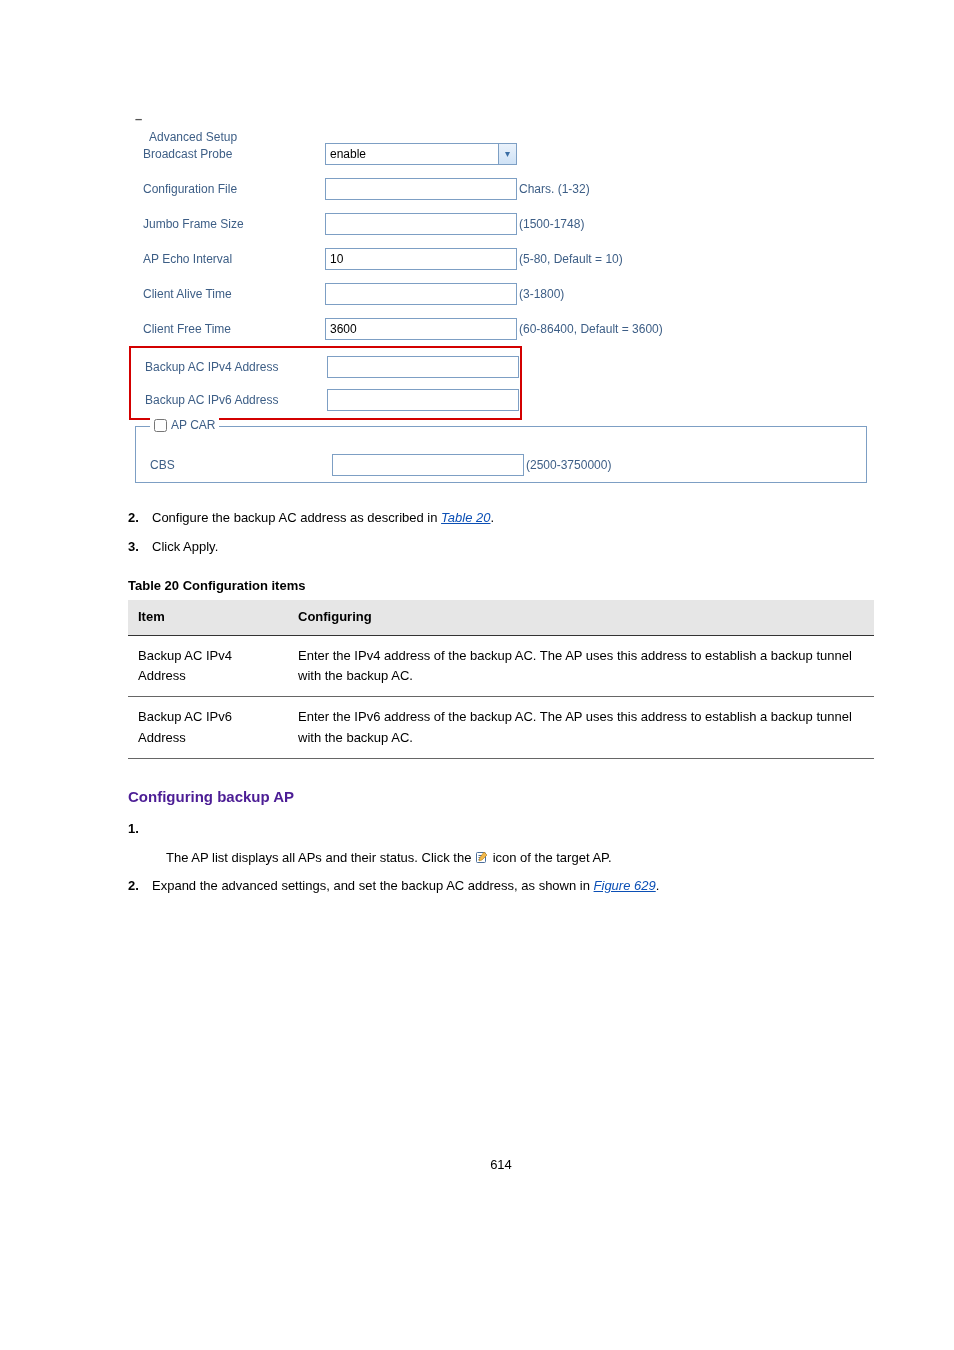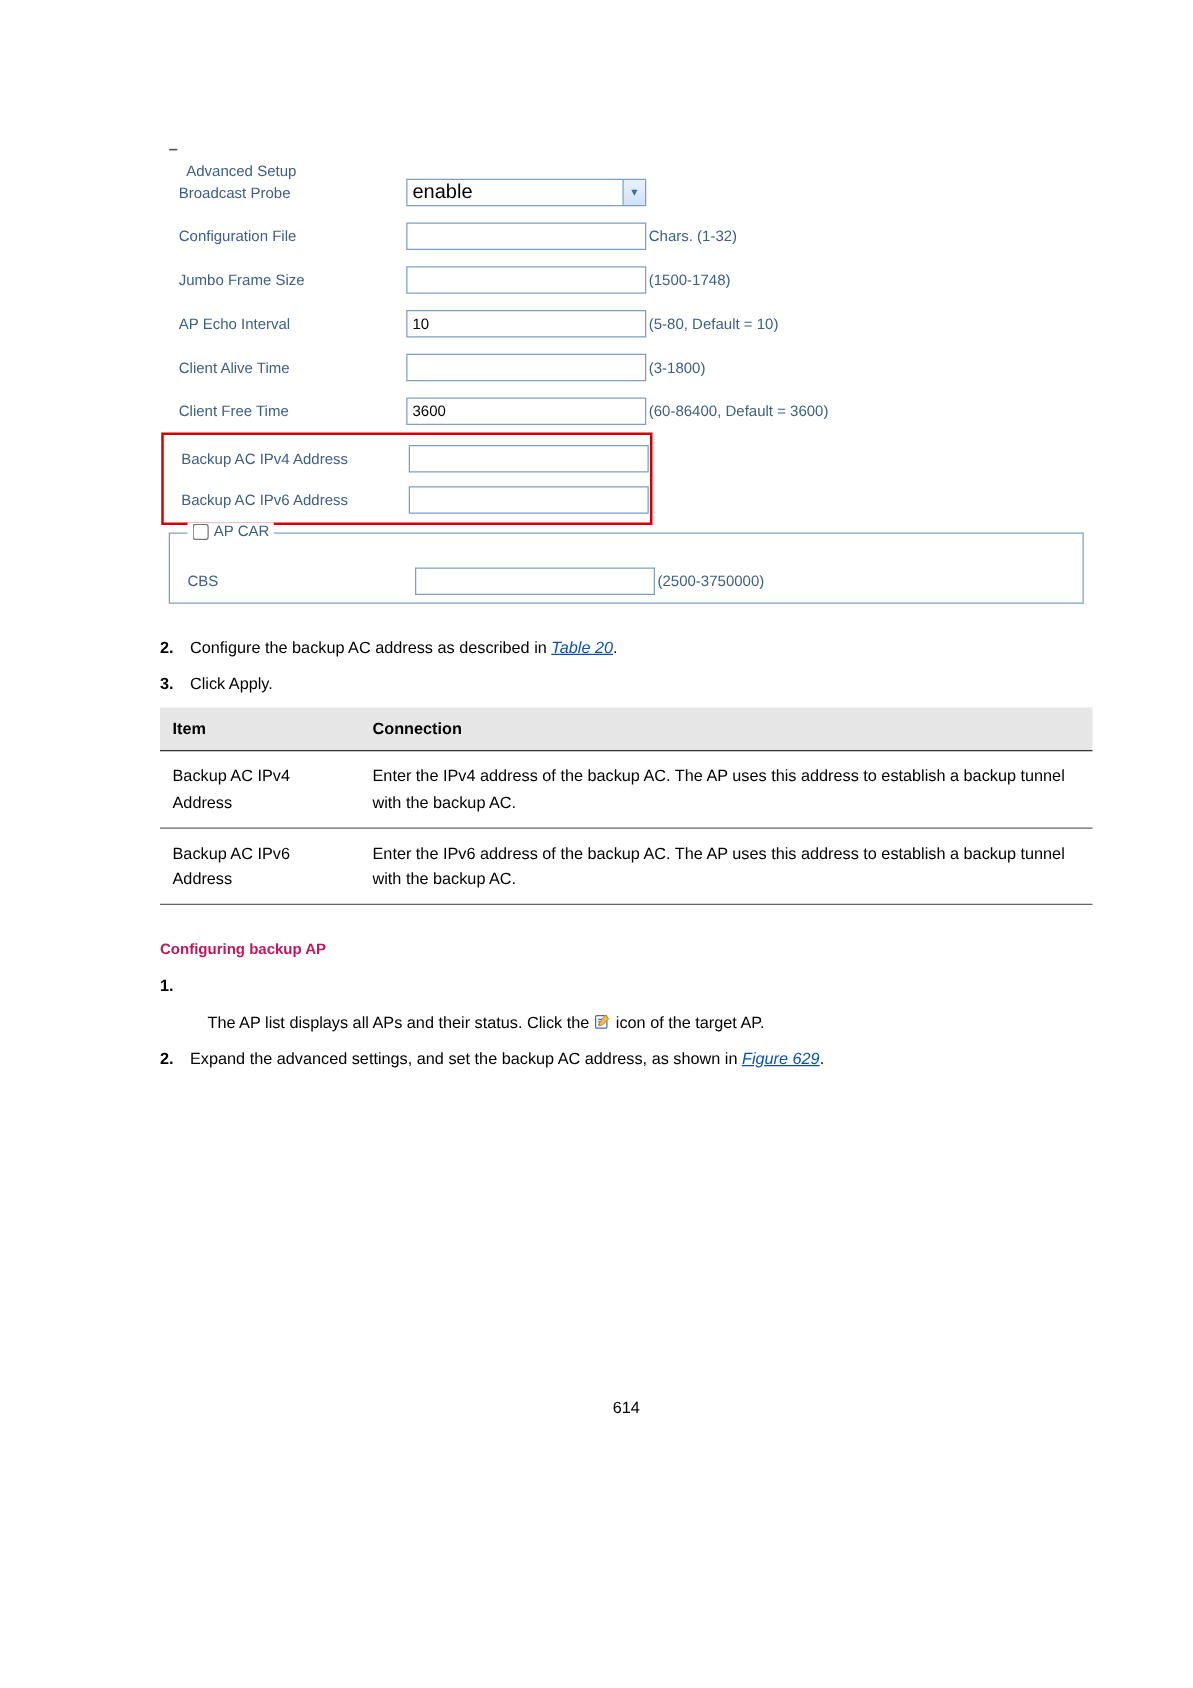--- a/index.html
+++ b/index.html
@@ -56,21 +56,21 @@
   }
   .fig-select-wrap {
     position: relative;
     width: 192px;
     height: 22px;
   }
   .fig-select {
     width: 100%;
     height: 22px;
     border: 1px solid #7d9fc4;
-    font-size: 16px;
+    font-size: 12px;
     padding: 0 22px 0 4px;
     color: #000;
     background: #fff;
     appearance: none;
     -webkit-appearance: none;
   }
   .select-arrow {
     position: absolute;
     right: 1px;
     top: 1px;
@@ -148,23 +148,23 @@
     width: 24px;
   }
   .link {
     color: #0b4fb5;
     text-decoration: underline;
     cursor: pointer;
     font-style: italic;
   }
   .bold { font-weight: normal; }
   .hdr-blue {
-    color: #be185d;
-    font-weight: bold;
-    font-size: 12px;
+    color: #4c1d95;
+    font-weight: bold;
+    font-size: 15px;
     margin: 26px 0 10px 0;
   }
   .para {
     margin: 8px 0;
   }
   .caption {
     font-weight: bold;
     margin: 18px 0 4px 0;
   }
   table.desc {
@@ -281,25 +281,26 @@
         <span>Configure the backup AC address as described in </span><span class="link">Table 20</span><span>.</span>
       </span>
     </div>
     <div class="body-row para">
       <span class="step-num">3.</span>
       <span>
         <span>Click </span><span class="bold">Apply</span><span>.</span>
       </span>
     </div>
 
+    <div class="caption">Table 20 Configuration items</div>
     <table class="desc">
       <thead>
         <tr>
           <th class="col-item">Item</th>
-          <th>Connection</th>
+          <th>Configuring</th>
         </tr>
       </thead>
       <tbody>
         <tr>
           <td>Backup AC IPv4 Address</td>
           <td>Enter the IPv4 address of the backup AC. The AP uses this address to establish a backup tunnel with the backup AC.</td>
         </tr>
         <tr>
           <td>Backup AC IPv6 Address</td>
           <td>Enter the IPv6 address of the backup AC. The AP uses this address to establish a backup tunnel with the backup AC.</td>

